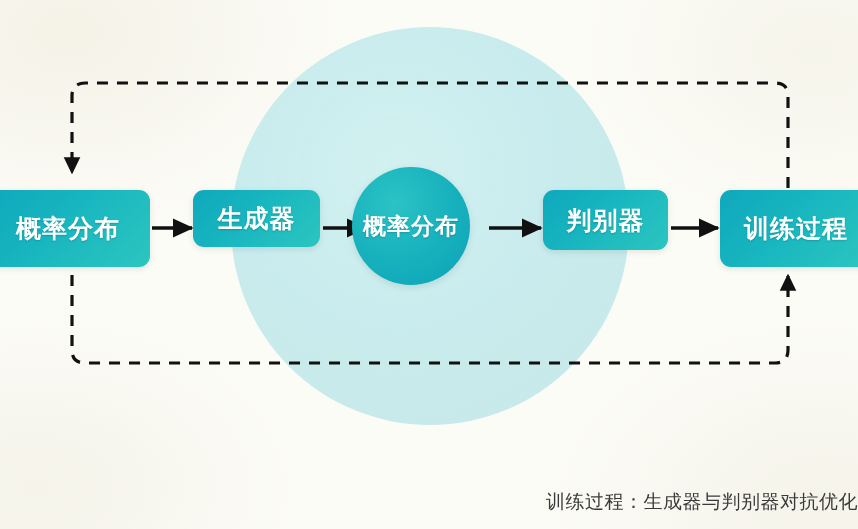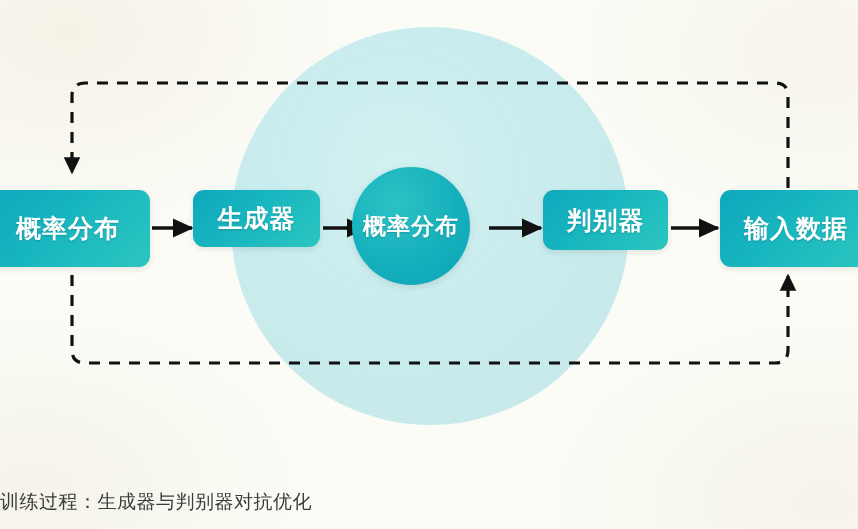--- a/index.html
+++ b/index.html
@@ -82,21 +82,21 @@
   #node-distribution { left: 352px;  top: 167px; width: 118px; height: 118px; font-size: 23px; }
   #node-discriminator{ left: 543px;  top: 190px; width: 125px; height: 60px; }
   #node-output       { left: 720px;  top: 190px; width: 152px; height: 77px; }
 
   
   #caption {
     position: absolute;
     left: 0;
     top: 489px;
     width: 858px;
-    text-align: left;
+    text-align: right;
     font-size: 19px;
     color: #3a3a3a;
     letter-spacing: 0.5px;
   }
 </style>
 </head>
 <body>
 
 <div id="stage">
 
@@ -134,18 +134,18 @@
 
   <div class="node circle" id="node-distribution">
     <span>概率分布</span>
   </div>
 
   <div class="node box" id="node-discriminator">
     <span>判别器</span>
   </div>
 
   <div class="node box" id="node-output">
-    <span>输入数据</span>
+    <span>训练过程</span>
   </div>
 
   <div id="caption">训练过程：生成器与判别器对抗优化</div>
 
 </div>
 
 </body></html>

